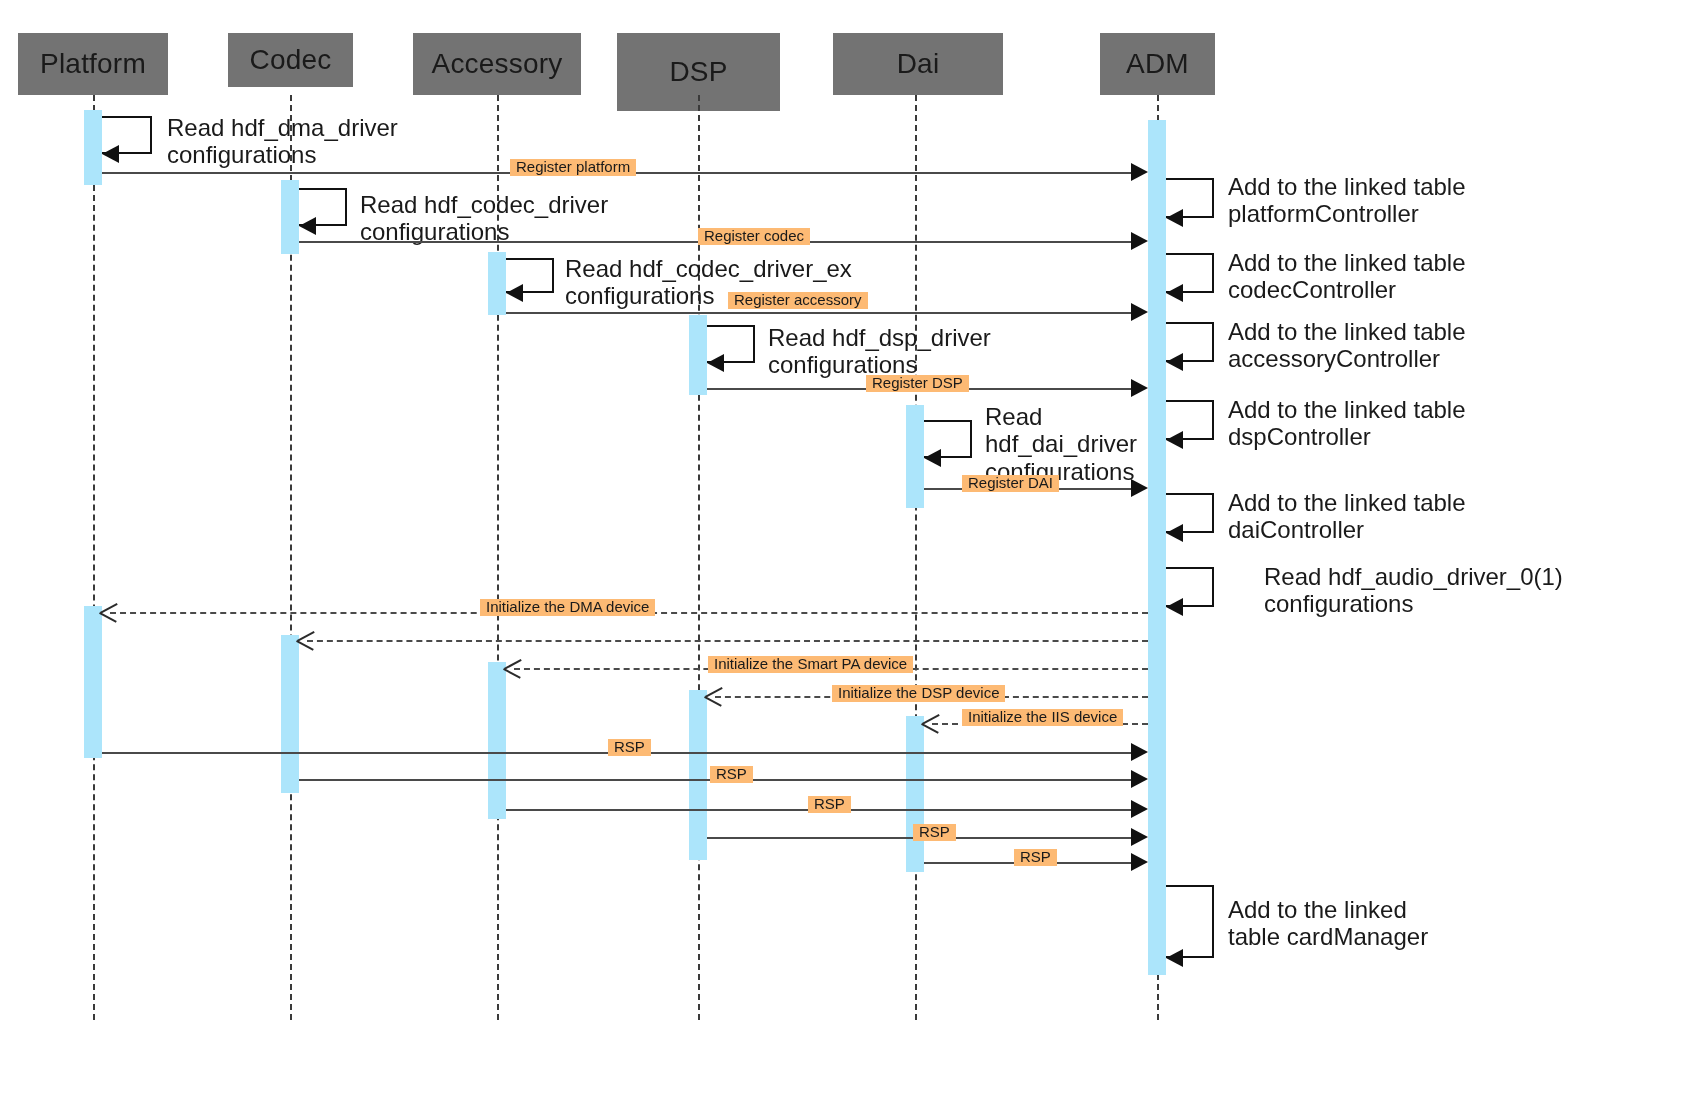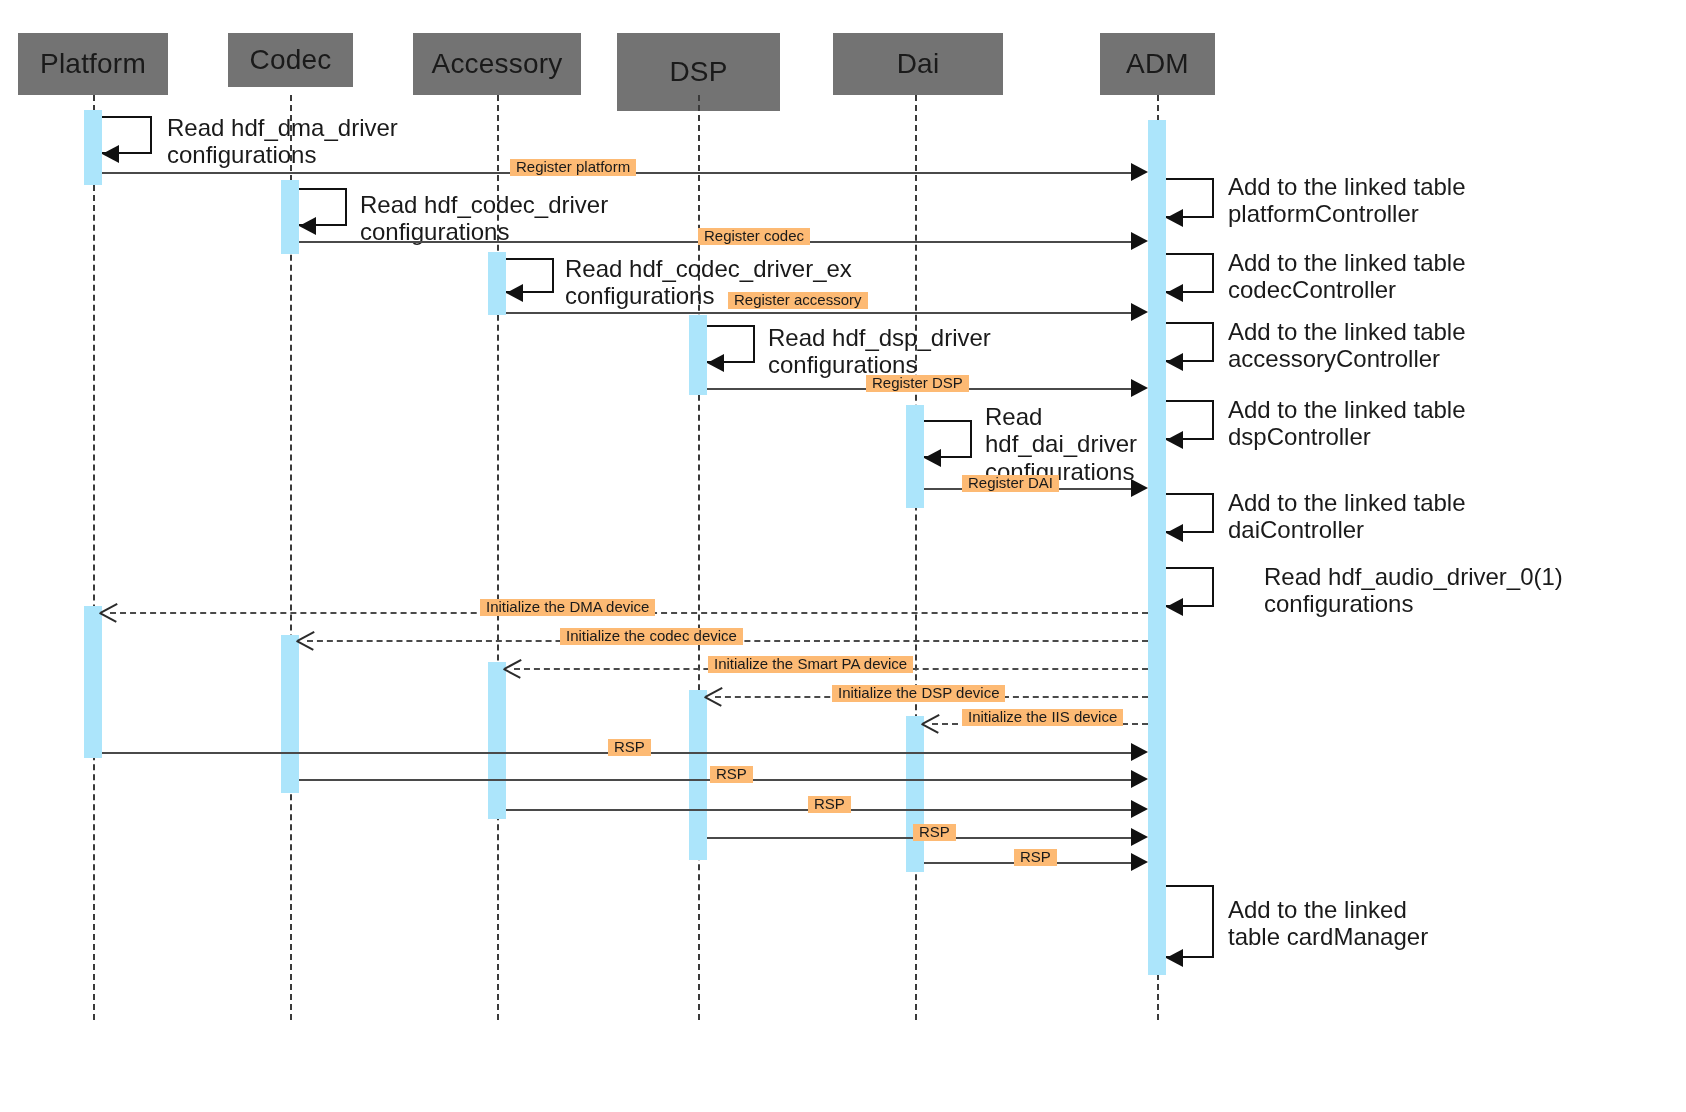--- a/index.html
+++ b/index.html
@@ -142,21 +142,20 @@
   <div class="arrow-l" style="left:1166px;top:598px;"></div>
   <div class="note" style="left:1228px;top:563px;margin-left:36px;">Read hdf_audio_driver_0(1)
 configurations</div>
 
   <div class="msg-line dashed" style="left:110px;top:612px;width:1038px;"></div>
   <div class="arrow-open-l" style="left:100px;top:603px;"></div>
   <div class="msg-label" style="left:470px;top:599px;margin-left:10px;">Initialize the DMA device</div>
 
   <div class="msg-line dashed" style="left:307px;top:640px;width:841px;"></div>
   <div class="arrow-open-l" style="left:297px;top:631px;"></div>
-  <div class="msg-label" style="left:560px;top:628px;">Initialize the codec device</div>
 
   <div class="msg-line dashed" style="left:514px;top:668px;width:634px;"></div>
   <div class="arrow-open-l" style="left:504px;top:659px;"></div>
   <div class="msg-label" style="left:708px;top:656px;">Initialize the Smart PA device</div>
 
   <div class="msg-line dashed" style="left:715px;top:696px;width:433px;"></div>
   <div class="arrow-open-l" style="left:705px;top:687px;"></div>
   <div class="msg-label" style="left:832px;top:685px;">Initialize the DSP device</div>
 
   <div class="msg-line dashed" style="left:932px;top:723px;width:216px;"></div>

